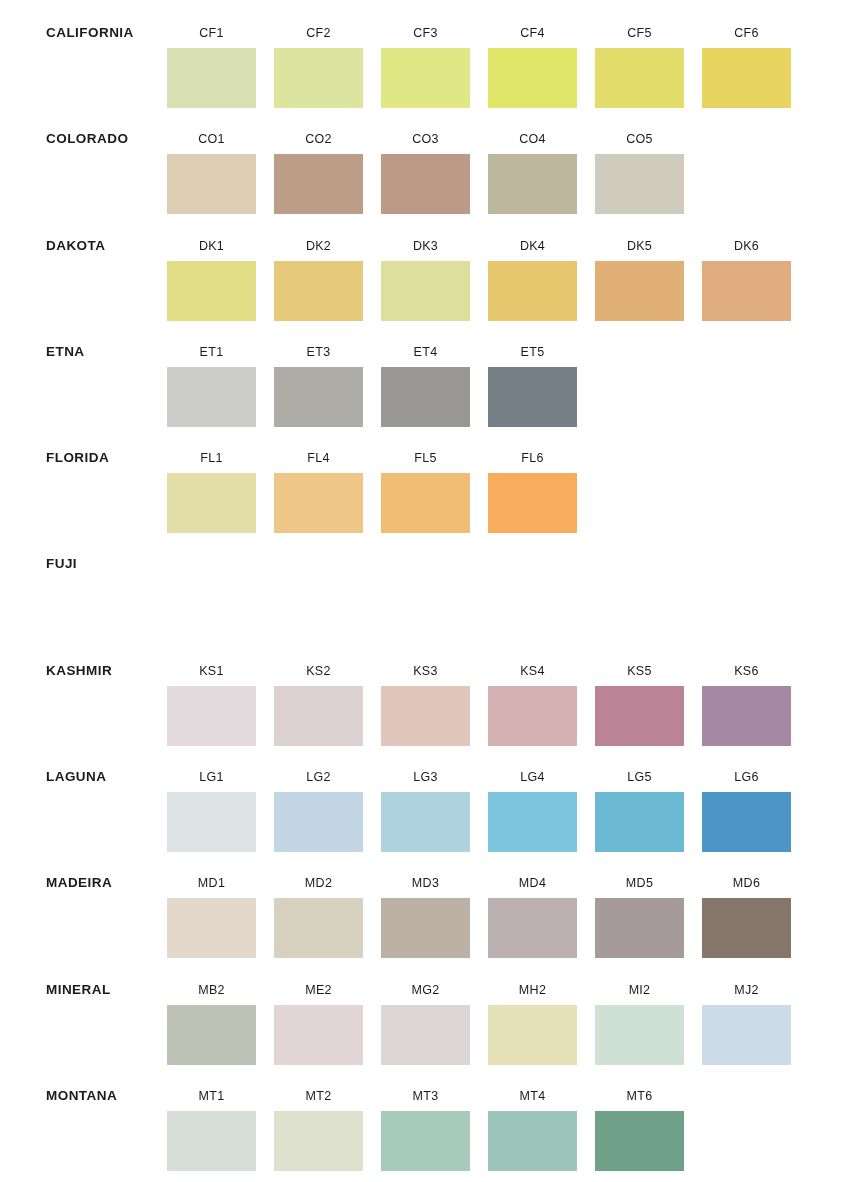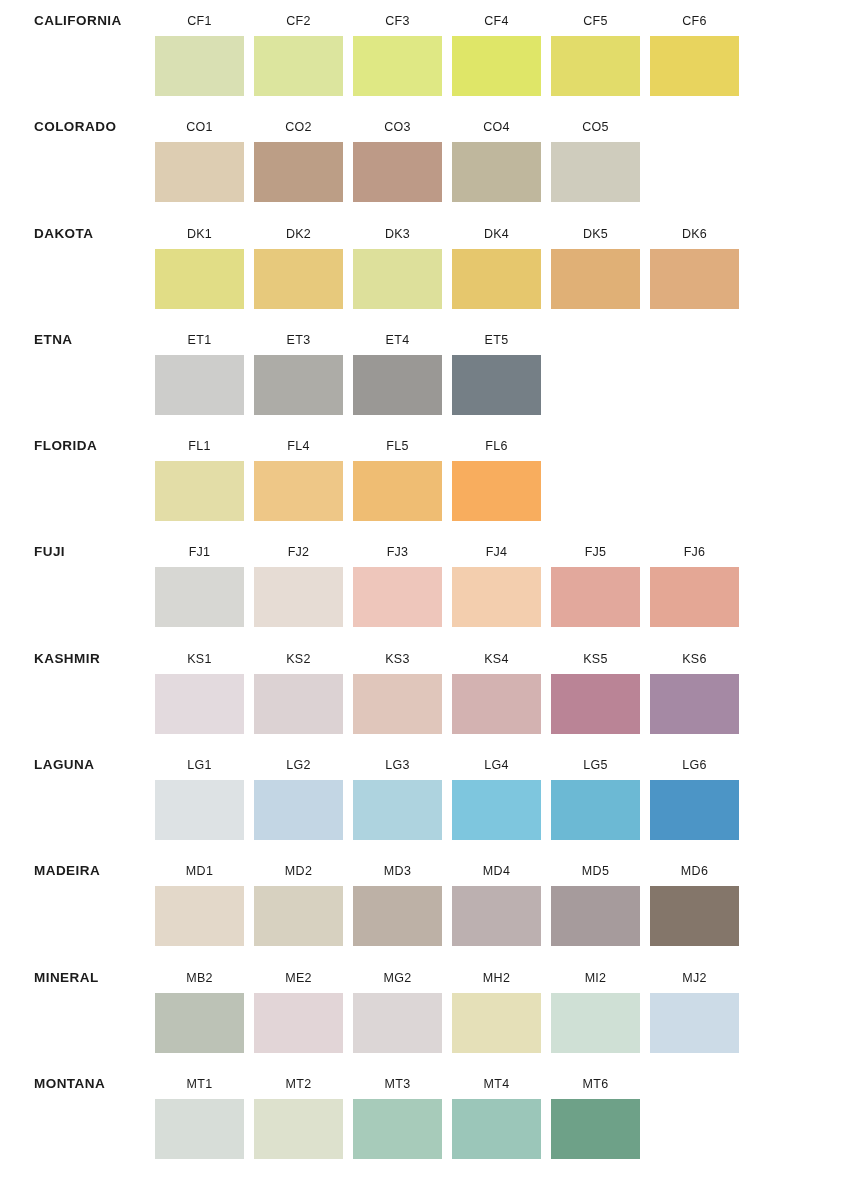--- a/index.html
+++ b/index.html
@@ -14,21 +14,21 @@
     font-family: "Liberation Sans", sans-serif;
     color: #1a1a1a;
     overflow: hidden;
   }
   #chart-sheet {
     position: relative;
     width: 780px;
     height: 1182px;
     background: #ffffff;
     box-sizing: border-box;
-    padding: 4px;
+    padding: 16px;
   }
   .swatch-row {
     position: relative;
     display: flex;
     align-items: flex-start;
     height: 106.3px;
     box-sizing: border-box;
   }
   .row-name {
     width: 148px;
@@ -40,21 +40,21 @@
     font-weight: bold;
     letter-spacing: 0.45px;
     color: #1b1b1b;
     text-transform: uppercase;
     line-height: 16px;
     white-space: nowrap;
   }
   .swatch-track {
     flex: 1 1 auto;
     display: flex;
-    gap: 4px;
+    gap: 12px;
   }
   .swatch-cell {
     width: 95px;
     flex: 0 0 95px;
     box-sizing: border-box;
     text-align: center;
   }
   .swatch-code {
     font-size: 12.5px;
     font-weight: normal;
@@ -198,46 +198,20 @@
           <div class="swatch-chip" style="background-color: rgb(239, 189, 115);"></div>
         </div>
         <div class="swatch-cell">
           <div class="swatch-code">FL6</div>
           <div class="swatch-chip" style="background-color: rgb(248, 173, 94);"></div>
         </div>
       </div>
     </div>
     <div class="swatch-row">
       <div class="row-name">FUJI</div>
-      <div class="swatch-track">
-        <div class="swatch-cell">
-          <div class="swatch-code">FJ1</div>
-          <div class="swatch-chip" style="background-color: rgb(215, 215, 211);"></div>
-        </div>
-        <div class="swatch-cell">
-          <div class="swatch-code">FJ2</div>
-          <div class="swatch-chip" style="background-color: rgb(230, 220, 212);"></div>
-        </div>
-        <div class="swatch-cell">
-          <div class="swatch-code">FJ3</div>
-          <div class="swatch-chip" style="background-color: rgb(238, 198, 187);"></div>
-        </div>
-        <div class="swatch-cell">
-          <div class="swatch-code">FJ4</div>
-          <div class="swatch-chip" style="background-color: rgb(243, 206, 174);"></div>
-        </div>
-        <div class="swatch-cell">
-          <div class="swatch-code">FJ5</div>
-          <div class="swatch-chip" style="background-color: rgb(226, 168, 156);"></div>
-        </div>
-        <div class="swatch-cell">
-          <div class="swatch-code">FJ6</div>
-          <div class="swatch-chip" style="background-color: rgb(228, 167, 149);"></div>
-        </div>
-      </div>
     </div>
     <div class="swatch-row">
       <div class="row-name">KASHMIR</div>
       <div class="swatch-track">
         <div class="swatch-cell">
           <div class="swatch-code">KS1</div>
           <div class="swatch-chip" style="background-color: rgb(227, 218, 222);"></div>
         </div>
         <div class="swatch-cell">
           <div class="swatch-code">KS2</div>

